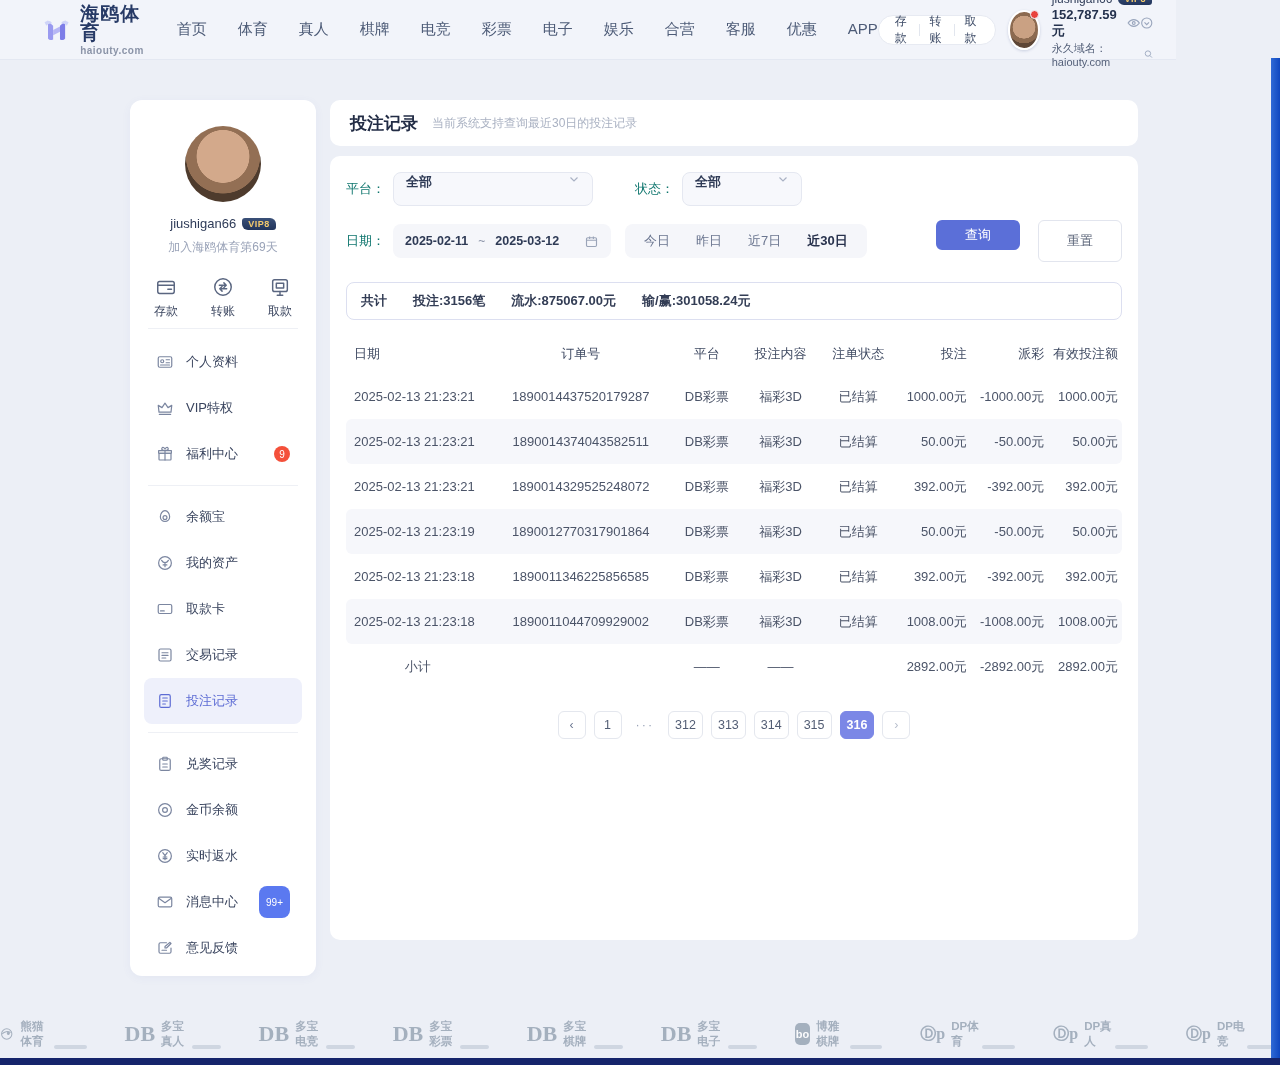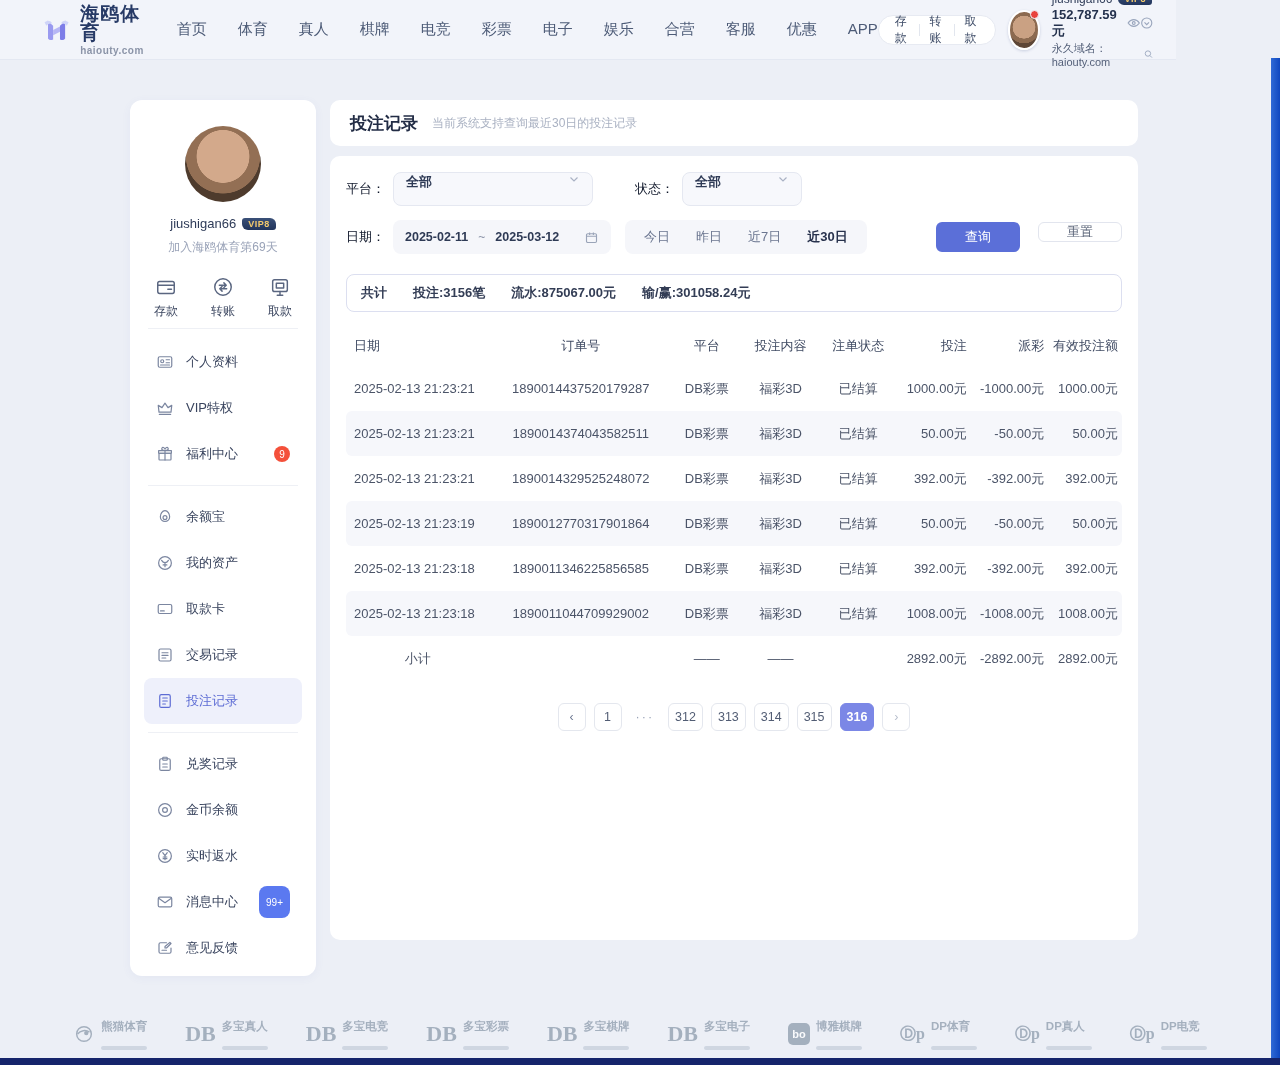--- a/index.html
+++ b/index.html
@@ -53,36 +53,36 @@
   .badge-blue { margin-left:auto; background:#5b79f0; color:#fff; font-size:10px; height:32px; border-radius:8px; display:flex; align-items:center; justify-content:center; padding:0 7px; }
 
   .title-card { position:absolute; left:330px; top:100px; width:808px; height:46px; background:#fff; border-radius:10px; display:flex; align-items:center; padding:0 20px; gap:14px; }
   .page-title { font-size:17px; font-weight:bold; color:#222c45; }
   .page-subtitle { font-size:12px; color:#a9b1c2; }
 
   .main-card { position:absolute; left:330px; top:156px; width:808px; height:784px; background:#fff; border-radius:10px; padding:16px; }
 
   
   .f-row { display:flex; align-items:center; margin-bottom:14px; }
-  .f-label { font-size:13px; color:#0f172a; margin-right:8px; }
+  .f-label { font-size:13px; color:#0f766e; margin-right:8px; }
   .select { display:flex; justify-content:space-between; background:#f7f8fc; border:1px solid #e5e8f1; border-radius:8px; height:34px; padding:0 12px; cursor:pointer; }
   .select .val { font-size:13px; color:#2e3a55; font-weight:bold; }
   .chev { width:12px; height:12px; color:#aab2c4; }
   .sel-platform { width:200px; }
   .sel-status { width:120px; margin-right:0; }
   .date-box { display:flex; align-items:center; gap:10px; background:#f5f6fa; border-radius:8px; height:34px; padding:0 12px; width:218px; cursor:pointer; }
   .date-box .d { font-size:12.5px; font-weight:bold; color:#2e3a55; }
   .date-box .tilde { color:#8b94a8; font-size:12px; }
   .date-box .cal { margin-left:auto; width:15px; height:15px; color:#9aa4b8; }
   .quick-group { display:flex; align-items:center; background:#f5f6fa; border-radius:8px; height:34px; margin-left:14px; padding:0 6px; }
   .quick-item { font-size:13px; color:#6b7690; padding:0 13px; cursor:pointer; }
   .quick-item.active { color:#28324d; font-weight:bold; }
   .btns { margin-left:auto; display:flex; gap:18px; }
   .btn-primary { width:84px; height:30px; border:none; border-radius:6px; background:#5b6fd8; color:#fff; font-size:13px; cursor:pointer; }
-  .btn-ghost { width:84px; height:20px; border:1px solid #e2e5ee; border-radius:6px; background:#fff; color:#5a6478; font-size:13px; cursor:pointer; }
+  .btn-ghost { width:84px; height:42px; border:1px solid #e2e5ee; border-radius:6px; background:#fff; color:#5a6478; font-size:13px; cursor:pointer; }
 
   
   .summary { border:1px solid #dcdff0; border-radius:8px; height:38px; display:flex; align-items:center; gap:26px; padding:0 14px; margin:20px 0 14px; }
   .summary .s-pre { font-size:13px; color:#333d55; font-weight:bold; }
   .summary .s-item { font-size:13px; color:#333d55; font-weight:bold; }
   .summary .s-item:first-of-type { margin-left:-18px; }
 
   
   .tbl { width:100%; }
   .tr { display:grid; grid-template-columns:18.5% 23.5% 9% 10% 10% 9.5% 10% 9.5%; align-items:center; height:45px; border-radius:6px; }
@@ -101,21 +101,21 @@
   .pg.active { background:#7b87e6; border-color:#7b87e6; color:#fff; font-weight:bold; }
   .pg.arrow { color:#6b7690; }
   .pg.arrow.next { color:#b6bdcc; }
 
   
   .footer { position:absolute; left:0; bottom:7px; width:1280px; height:48px; display:flex; align-items:center; justify-content:center; gap:38px; }
   .partner { display:flex; align-items:center; gap:6px; opacity:.75; }
   .p-mark { font-family:"Liberation Serif","DejaVu Serif",serif; font-size:22px; font-weight:bold; color:#8d9bac; line-height:1; }
   .p-mark.sq { font-family:"Liberation Sans",sans-serif; font-size:11px; font-weight:bold; color:#fff; background:#8d9bac; width:22px; height:22px; border-radius:5px; display:flex; align-items:center; justify-content:center; }
   .p-mark.circ { font-size:16px; }
-  .p-txt { display:flex; flex-direction:column; gap:12px; }
+  .p-txt { display:flex; flex-direction:row; gap:2px;align-items:flex-end; }
   .p-name { font-size:11.5px; font-weight:bold; color:#8d9bac; }
   .p-sub { width:46px; height:4px; background:#c6cedb; border-radius:2px; }
 
   svg { display:block; }
 </style>
 </head>
 <body>
 
 <header class="topbar">
   <div class="logo">

